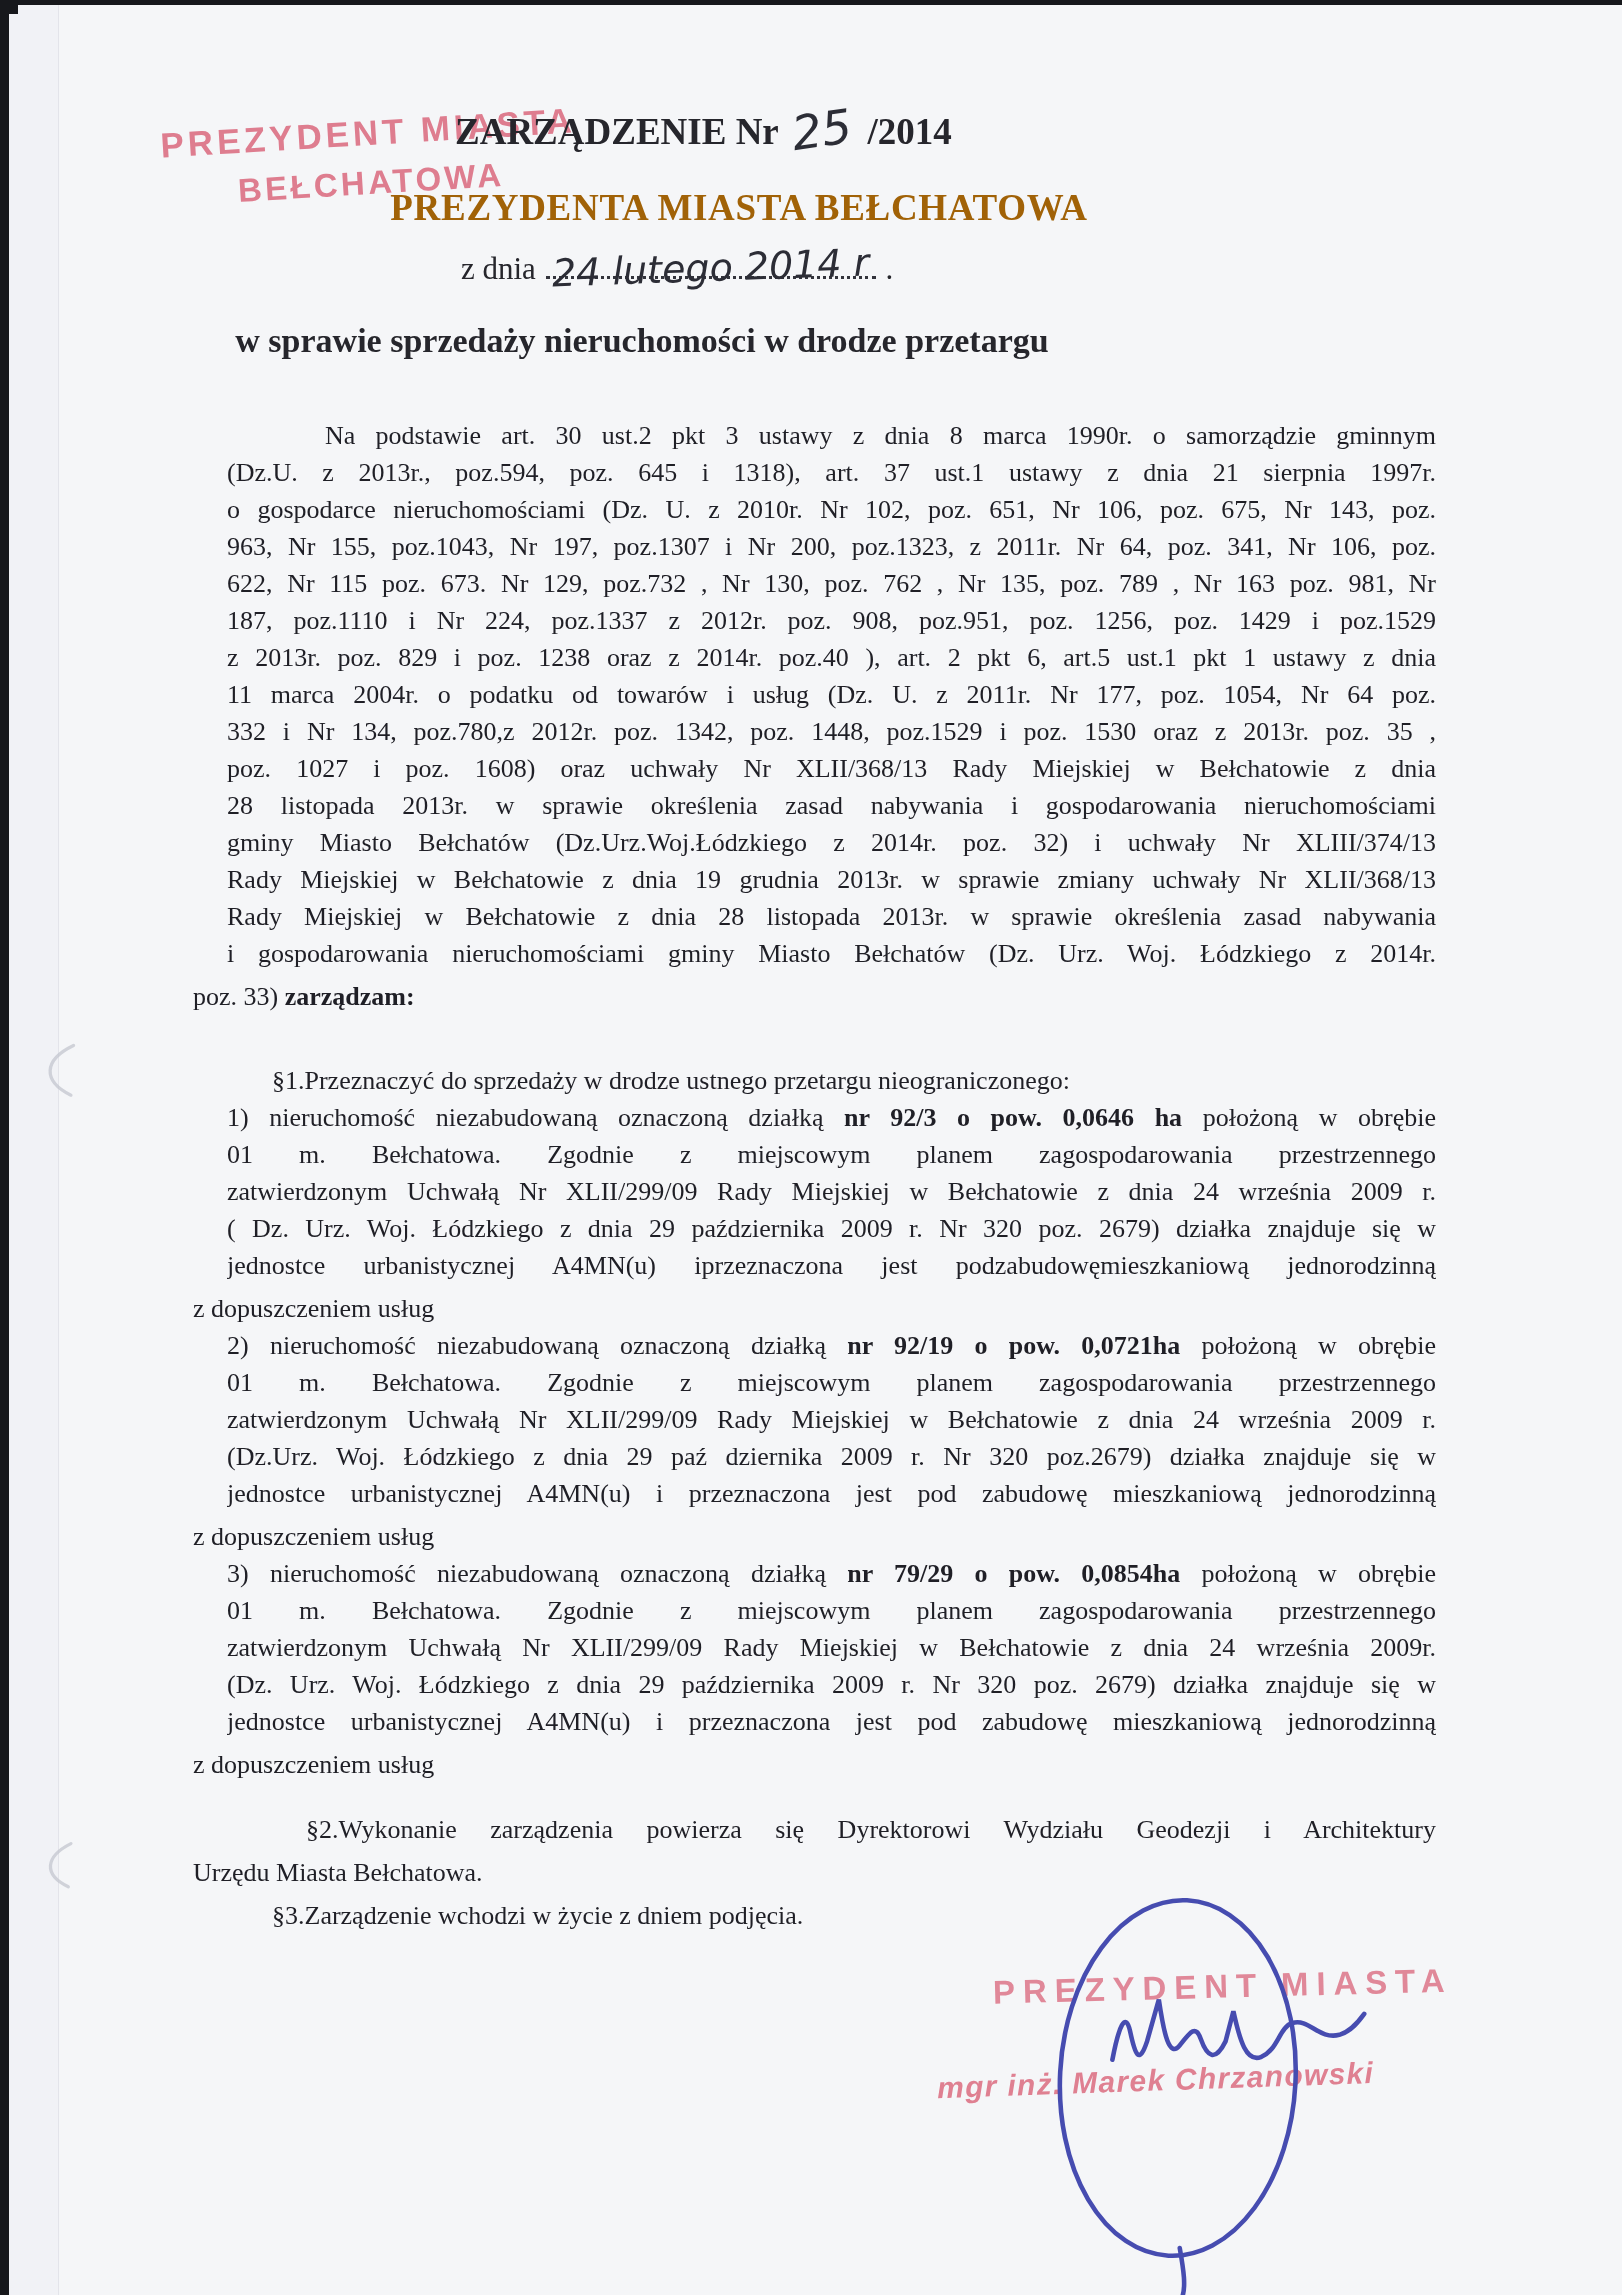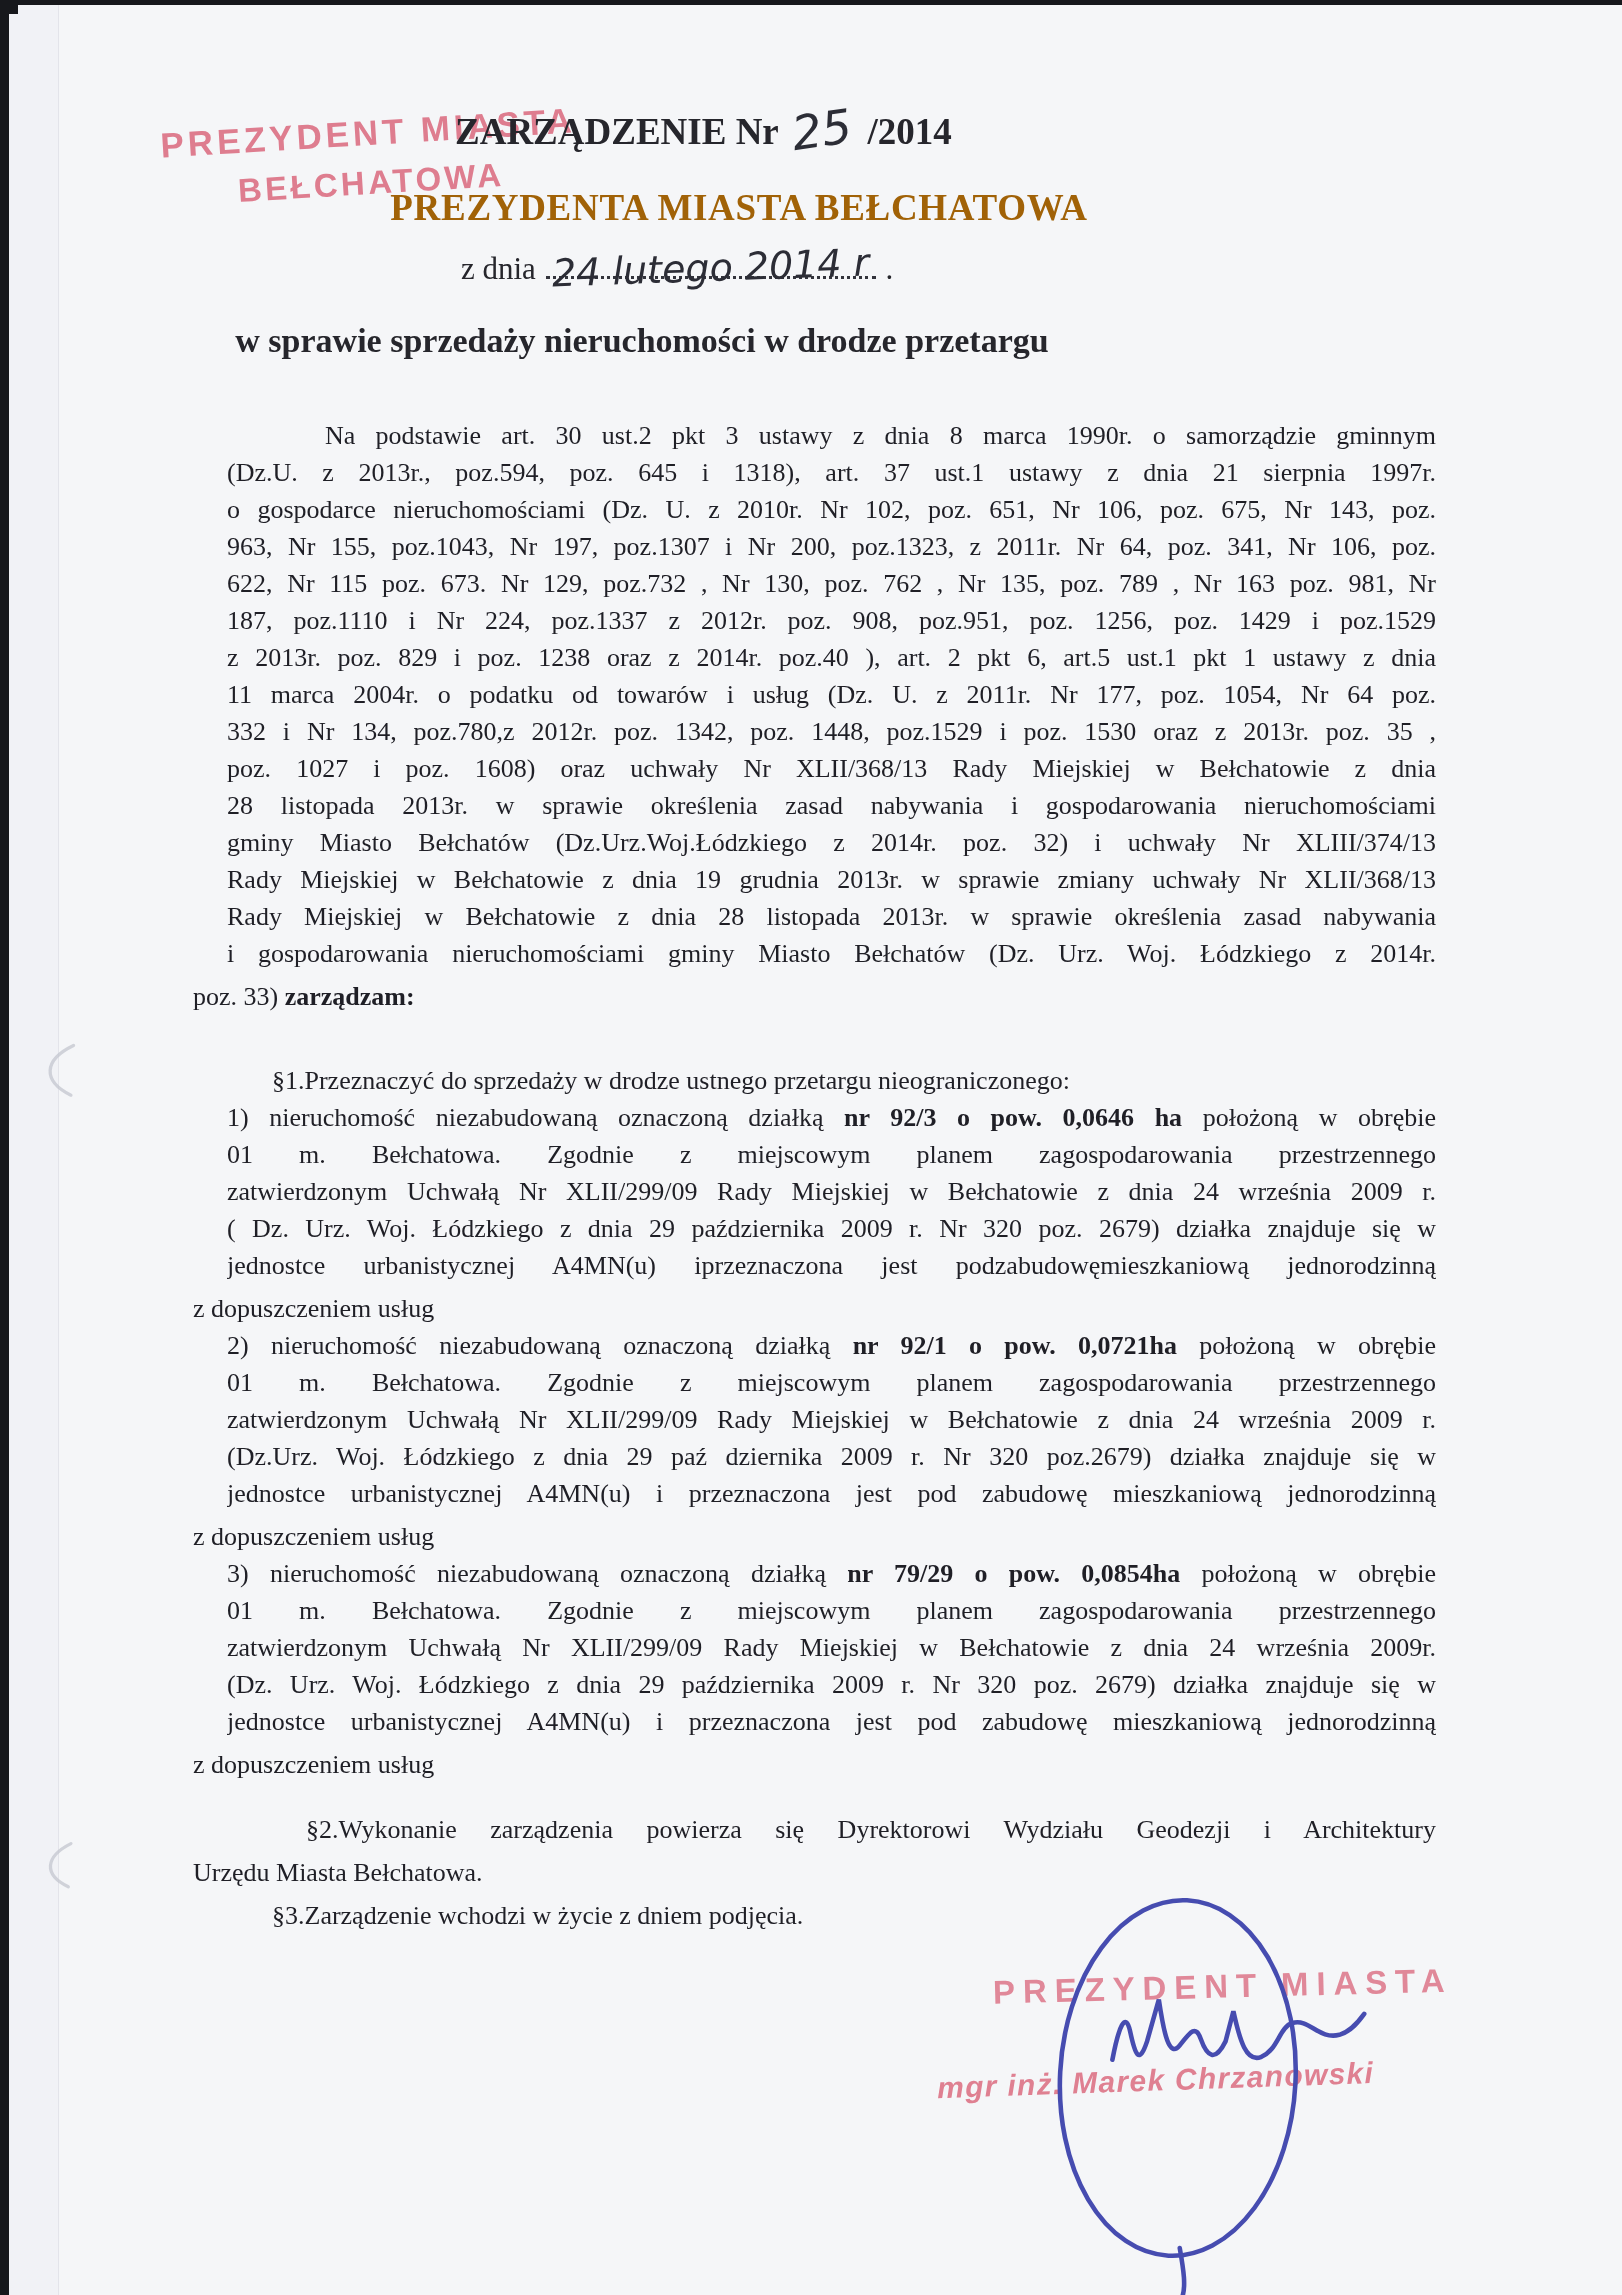--- a/index.html
+++ b/index.html
@@ -135,21 +135,21 @@
 
     <div class="sp60"></div>
 
     <div class="ln lf ind2">§1.Przeznaczyć do sprzedaży w drodze ustnego przetargu nieograniczonego:</div>
     <div class="ln jl"><span>1) nieruchomość niezabudowaną oznaczoną działką </span><span class="b">nr 92/3 o pow. 0,0646 ha</span><span> położoną w obrębie</span></div>
     <div class="ln jl">01 m. Bełchatowa. Zgodnie z miejscowym planem zagospodarowania przestrzennego</div>
     <div class="ln jl">zatwierdzonym Uchwałą Nr XLII/299/09 Rady Miejskiej w Bełchatowie z dnia 24 września 2009 r.</div>
     <div class="ln jl">( Dz. Urz. Woj. Łódzkiego z dnia 29 października 2009 r. Nr 320 poz. 2679) działka znajduje się w</div>
     <div class="ln jl">jednostce urbanistycznej A4MN(u) iprzeznaczona jest podzabudowęmieszkaniową jednorodzinną</div>
     <div class="ln lf">z dopuszczeniem usług</div>
-    <div class="ln jl"><span>2) nieruchomość niezabudowaną oznaczoną działką </span><span class="b">nr 92/1 o pow. 0,0721ha</span><span> położoną w obrębie</span></div>
+    <div class="ln jl"><span>2) nieruchomość niezabudowaną oznaczoną działką </span><span class="b">nr 92/19 o pow. 0,0721ha</span><span> położoną w obrębie</span></div>
     <div class="ln jl">01 m. Bełchatowa. Zgodnie z miejscowym planem zagospodarowania przestrzennego</div>
     <div class="ln jl">zatwierdzonym Uchwałą Nr XLII/299/09 Rady Miejskiej w Bełchatowie z dnia 24 września 2009 r.</div>
     <div class="ln jl">(Dz.Urz. Woj. Łódzkiego z dnia 29 paź dziernika 2009 r. Nr 320 poz.2679) działka znajduje się w</div>
     <div class="ln jl">jednostce urbanistycznej A4MN(u) i przeznaczona jest pod zabudowę mieszkaniową jednorodzinną</div>
     <div class="ln lf">z dopuszczeniem usług</div>
     <div class="ln jl"><span>3) nieruchomość niezabudowaną oznaczoną działką </span><span class="b">nr 79/29 o pow. 0,0854ha</span><span> położoną w obrębie</span></div>
     <div class="ln jl">01 m. Bełchatowa. Zgodnie z miejscowym planem zagospodarowania przestrzennego</div>
     <div class="ln jl">zatwierdzonym Uchwałą Nr XLII/299/09 Rady Miejskiej w Bełchatowie z dnia 24 września 2009r.</div>
     <div class="ln jl">(Dz. Urz. Woj. Łódzkiego z dnia 29 października 2009 r. Nr 320 poz. 2679) działka znajduje się w</div>
     <div class="ln jl">jednostce urbanistycznej A4MN(u) i przeznaczona jest pod zabudowę mieszkaniową jednorodzinną</div>

